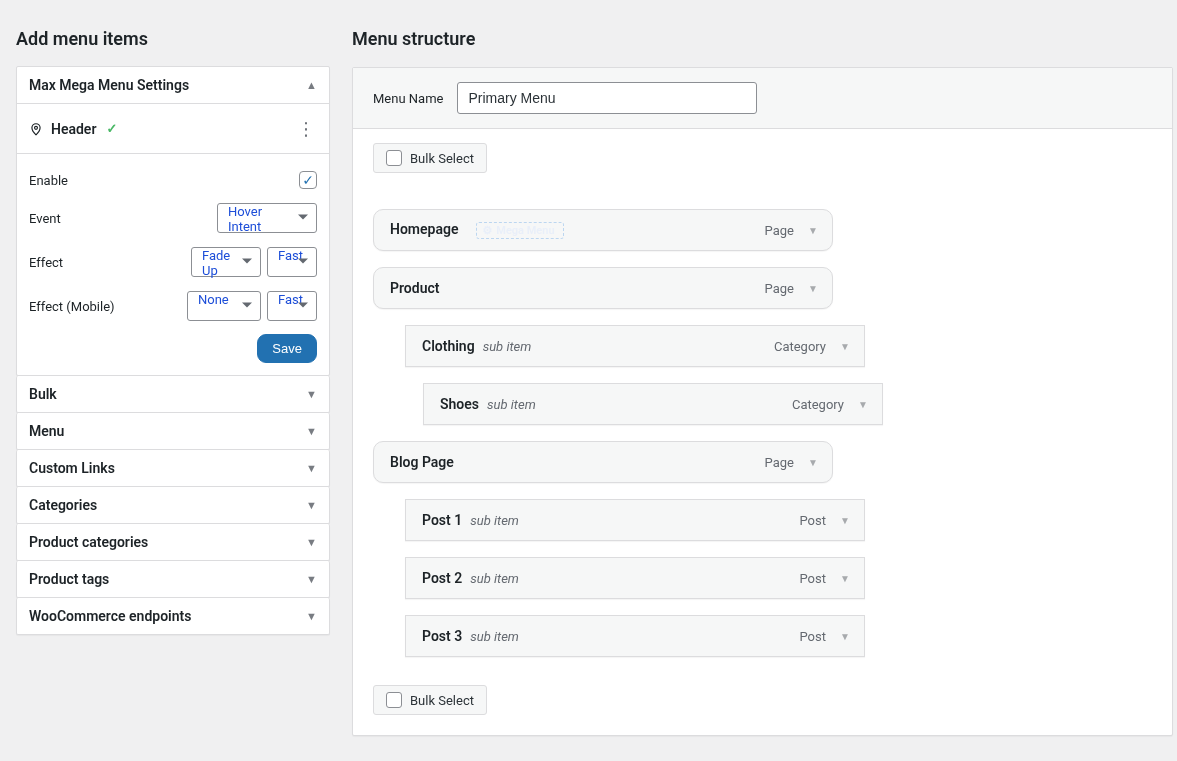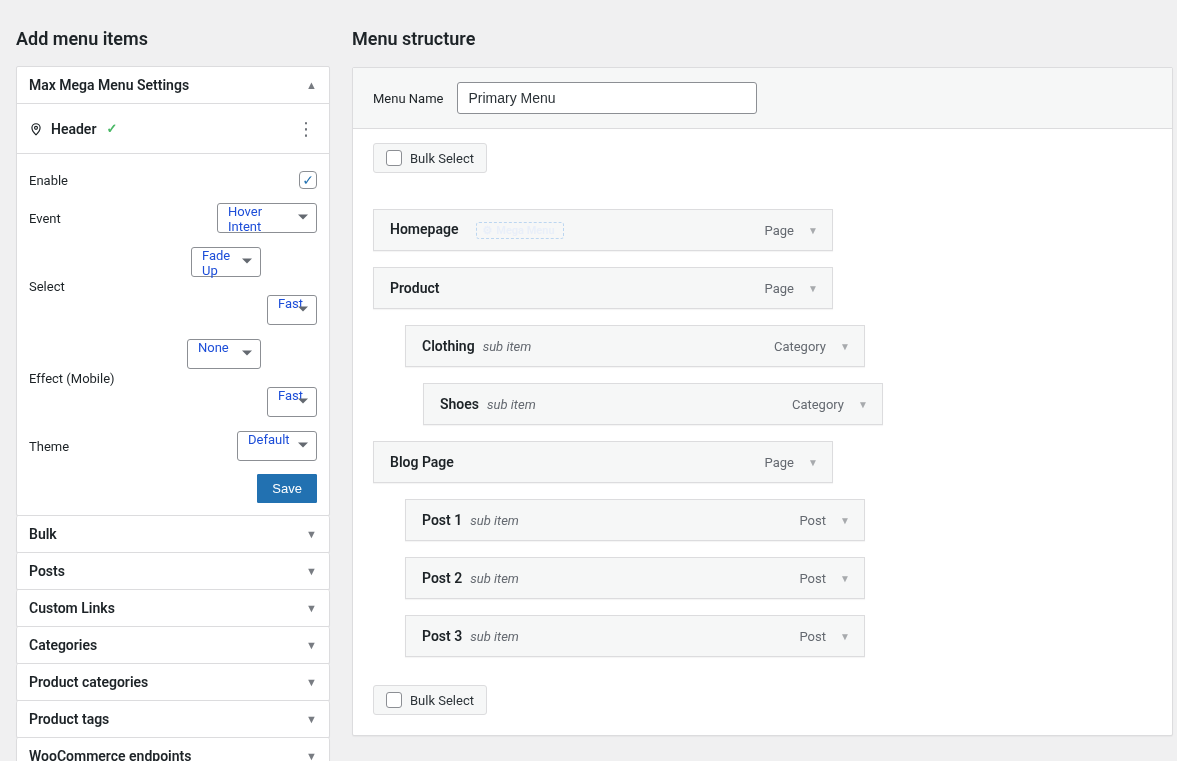--- a/index.html
+++ b/index.html
@@ -81,26 +81,26 @@
   }
   .select::after {
     content: "";
     position: absolute; right: 8px; top: 50%; transform: translateY(-35%);
     border: 5px solid transparent;
     border-top-color: #646970;
   }
   .select.event-w   { width: 100px; }
   .select.effect-w  { width: 70px; }
   .select.none-w    { width: 74px; }
-  .select.fast-w    { width: 50px; margin-top: 48px; }
+  .select.fast-w    { width: 50px; }
   .select.default-w { width: 80px; }
 
   .btn-primary {
     background: #2271b1; color: #fff; border: 1px solid #2271b1;
-    padding: 6px 14px; border-radius: 1px; font-size: 13px; cursor: pointer;
+    padding: 6px 14px; border-radius: 9px; font-size: 13px; cursor: pointer;
   }
   .save-row { display: flex; justify-content: flex-end; padding-top: 6px; }
 
   
   .menu-edit {
     border: 1px solid #dcdcde; background: #fff; border-radius: 2px;
     box-shadow: 0 1px 1px rgba(0,0,0,.04);
   }
   .menu-edit-header {
     background: #f6f7f7; border-bottom: 1px solid #dcdcde;
@@ -133,21 +133,21 @@
     margin-bottom: 16px;
     box-shadow: 0 1px 1px rgba(0,0,0,.04);
     cursor: move;
   }
   .menu-item:last-child { margin-bottom: 0; }
   .menu-item .title { font-size: 14px; font-weight: 600; color: #1d2327; display: inline-flex; align-items: baseline; gap: 8px;}
   .menu-item .title .sub { font-weight: 400; font-style: italic; color: #646970; font-size: 13px; }
   .menu-item .right { display: inline-flex; align-items: center; gap: 12px; color: #646970; font-size: 13px; }
   .toggle-caret { color: #a7aaad; font-size: 10px; width:14px; text-align:center; }
 
-  .depth-0 { margin-left: 0; }
+  .depth-0 { margin-left: 0; border-radius: 10px; }
   .depth-1 { margin-left: 32px; }
   .depth-2 { margin-left: 50px; }
 
   .bottom-bulk { margin-top: 28px; }
 
   .mega-badge {
     display: inline-flex; align-items: center; gap: 4px;
     border: 1px dashed #bcd6f0;
     color: #e9eff9;
     border-radius: 3px;
@@ -200,21 +200,21 @@
           <div class="row">
             <span class="label">Event</span>
             <div class="controls">
               <span class="select event-w">
                   <span>Hover Intent</span>
                 </span>
             </div>
           </div>
 
           <div class="row">
-            <span class="label">Select</span>
+            <span class="label">Effect</span>
             <div class="controls">
               <span class="select effect-w">
                   <span>Fade Up</span>
                 </span>
               <span class="select fast-w">
                   <span>Fast</span>
                 </span>
             </div>
           </div>
 
@@ -223,44 +223,36 @@
             <div class="controls">
               <span class="select none-w">
                   <span>None</span>
                 </span>
               <span class="select fast-w">
                   <span>Fast</span>
                 </span>
             </div>
           </div>
 
-          <div class="row">
-            <span class="label">Theme</span>
-            <div class="controls">
-              <span class="select default-w">
-                  <span>Default</span>
-                </span>
-            </div>
-          </div>
 
           <div class="save-row">
             <button class="btn-primary">Save</button>
           </div>
         </div>
       </div>
 
       <div class="panel">
         <div class="panel-header">
           <span>Bulk</span>
           <span class="caret">▼</span>
         </div>
       </div>
       <div class="panel">
         <div class="panel-header">
-          <span>Posts</span>
+          <span>Menu</span>
           <span class="caret">▼</span>
         </div>
       </div>
       <div class="panel">
         <div class="panel-header">
           <span>Custom Links</span>
           <span class="caret">▼</span>
         </div>
       </div>
       <div class="panel">

